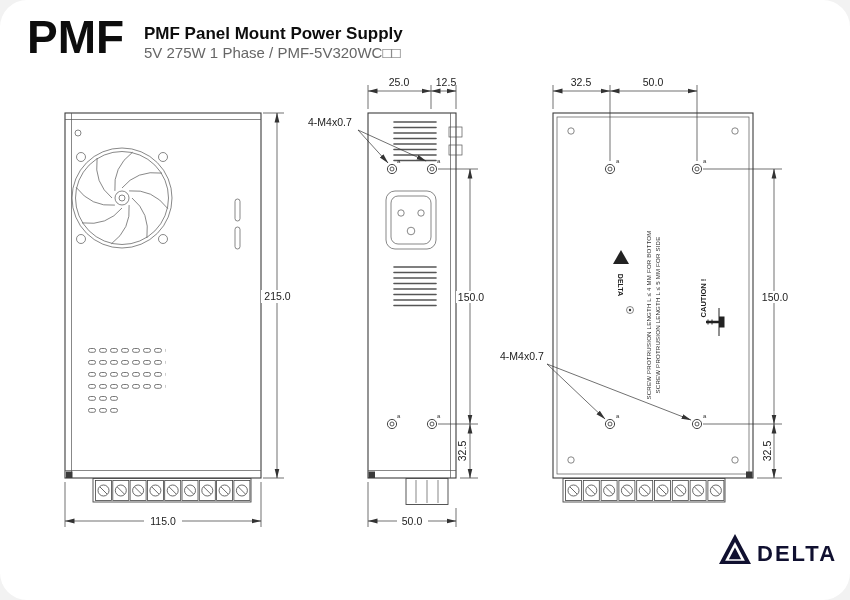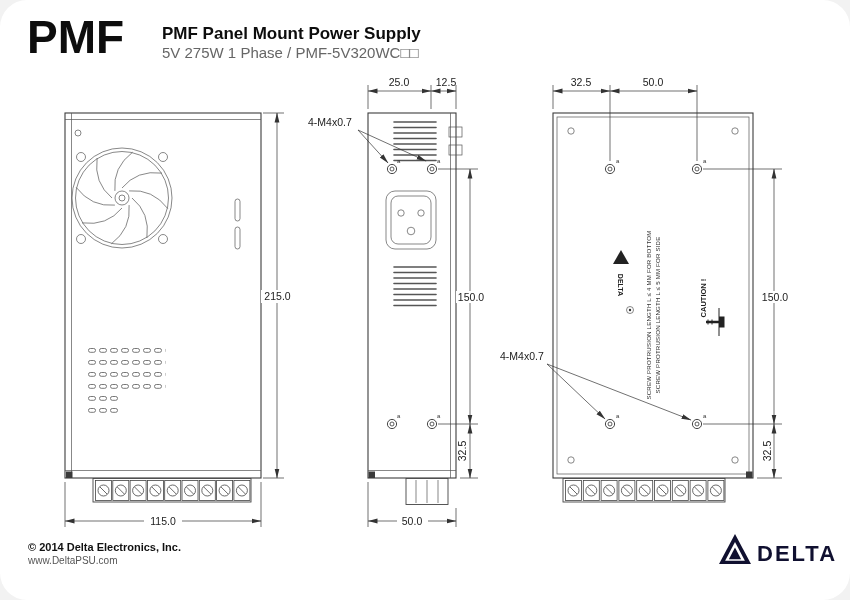--- a/index.html
+++ b/index.html
@@ -1,20 +1,20 @@
 <!DOCTYPE html>
 <html><head>
 <meta charset="utf-8">
 <style>
   html,body{margin:0;padding:0;background:#f2f2f2;}
   .page{position:relative;width:850px;height:600px;background:#ffffff;overflow:hidden;
         font-family:"Liberation Sans", sans-serif;color:#111;border-radius:27px;}
   .pmf-logo{position:absolute;left:27px;top:10px;font-size:46px;font-weight:800;
             letter-spacing:0px;color:#0d0d0d;}
-  .hdr{position:absolute;left:162px;top:24px;}
+  .hdr{position:absolute;left:144px;top:24px;}
   .hdr .title{font-size:17px;font-weight:bold;color:#0d0d0d;}
   .hdr .subtitle{font-size:15px;color:#666;}
   .drawing-svg{position:absolute;left:0;top:0;}
   .ftr{position:absolute;left:28px;top:541px;}
   .ftr .copy{font-size:11px;font-weight:bold;color:#111;}
   .ftr .site{font-size:10px;color:#555;margin-top:2px;}
   .brand{position:absolute;left:718px;top:533px;display:flex;align-items:flex-end;gap:5px;}
   .brand .word{font-size:22px;font-weight:bold;letter-spacing:2px;color:#101030;line-height:0.95;}
 
   
@@ -290,24 +290,20 @@
         <line x1="757" y1="478" x2="782" y2="478" class="dim"></line>
         <line x1="774" y1="169" x2="774" y2="424" class="dim" marker-start="url(#mS)" marker-end="url(#mE)"></line>
         <line x1="774" y1="424" x2="774" y2="478" class="dim" marker-start="url(#mS)" marker-end="url(#mE)"></line>
         <rect x="759" y="291" width="31" height="12" class="whbg"></rect>
         <text class="dimtext" text-anchor="middle" x="775" y="300.5">150.0</text>
         <text class="dimtext" text-anchor="middle" x="768" y="454" transform="rotate(-90 768 451)">32.5</text>
       </g>
     </g>
   </svg>
 
-  <div class="ftr">
-    <div class="copy">© 2014 Delta Electronics, Inc.</div>
-    <div class="site">www.DeltaPSU.com</div>
-  </div>
 
   <div class="brand">
     <svg width="34" height="32" viewBox="0 0 36 34">
       <polygon points="18,1 35,33 1,33" fill="#101030"></polygon>
       <polygon points="18,9.5 28.5,29.5 7.5,29.5" fill="#ffffff"></polygon>
       <polygon points="18,15.5 24.5,28 11.5,28" fill="#101030"></polygon>
     </svg>
     <span class="word">DELTA</span>
   </div>
 

